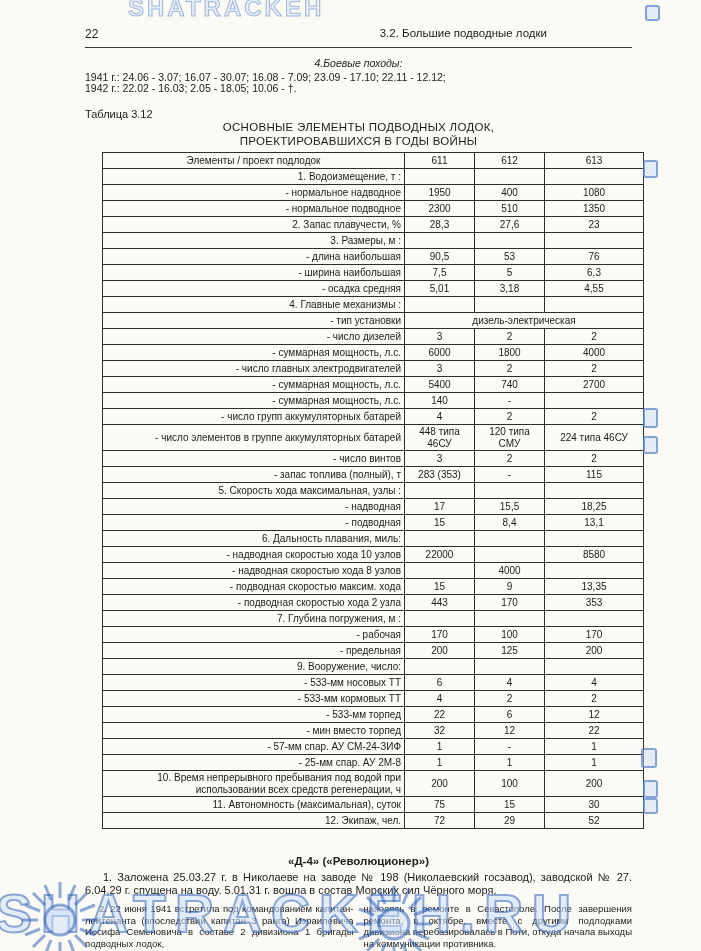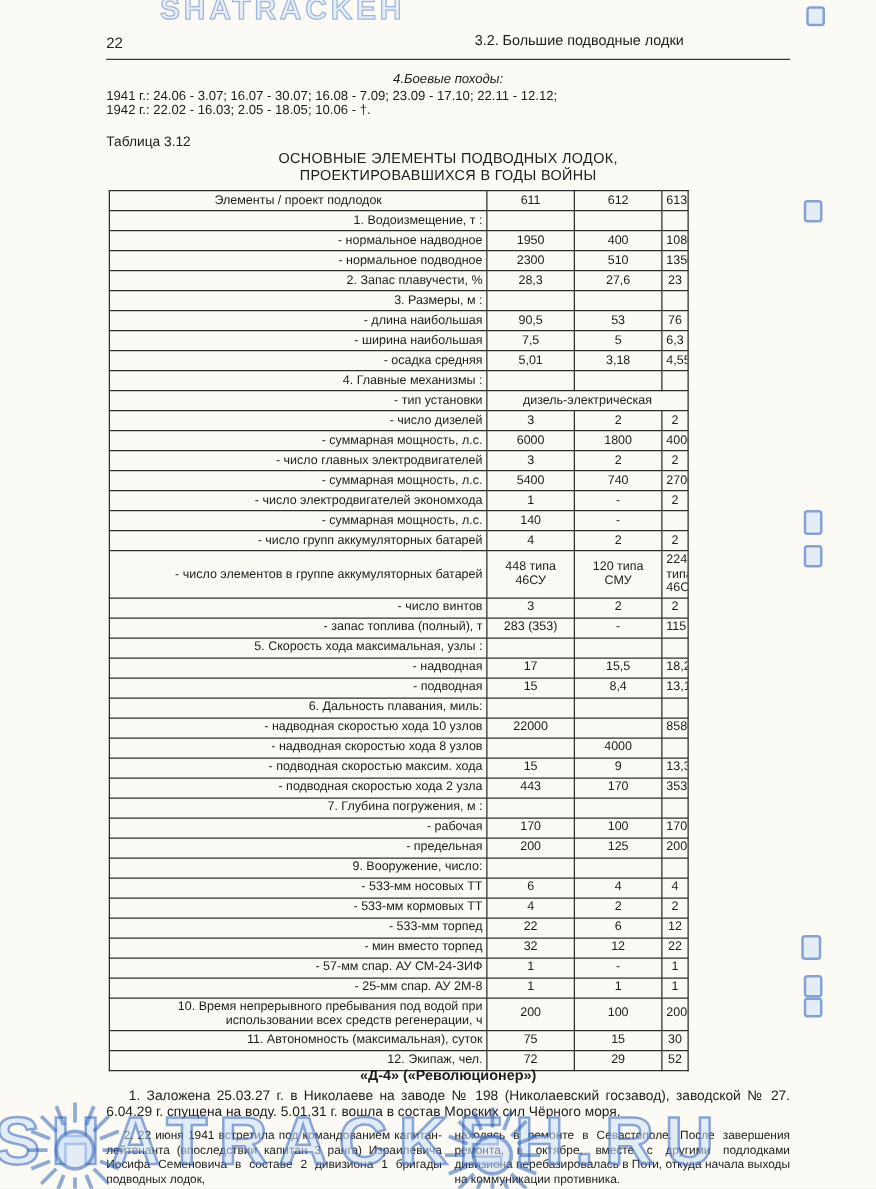--- a/index.html
+++ b/index.html
@@ -17,21 +17,21 @@
   .runhead .sect{margin-left:auto;margin-right:85px;font-size:11.5px;}
   
   .intro{position:absolute;left:85px;top:58px;width:547px;font-size:10.5px;line-height:11.5px;}
   .intro .c{text-align:center;margin-bottom:2px;font-style:italic;}
   
   .tcaption{position:absolute;left:85px;top:108px;width:447px;font-size:11px;}
   .ttitle{position:absolute;left:85px;width:547px;text-align:center;font-size:11.5px;letter-spacing:.3px;}
   .ttitle.l1{top:121px}.ttitle.l2{top:135px}
   
   table.spec{
-    position:absolute;left:87px;top:152px;width:464px;
+    position:absolute;left:102px;top:152px;width:542px;
     border-collapse:collapse;table-layout:fixed;border-radius:16px;
   }
   table.spec th,table.spec td{
     border:1px solid #2e2e2e;font-size:10px;font-weight:normal;
     box-sizing:border-box;height:16px;padding:1px 3px;line-height:11.5px;
     text-align:center;vertical-align:middle;overflow:hidden;
   }
   table.spec td.label{text-align:right;}
   td.ind0{padding-left:4px}
   td.ind1{padding-left:9px}
@@ -172,26 +172,20 @@
           <td class="label ind1">- число главных электродвигателей</td>
           <td>3</td>
           <td>2</td>
           <td>2</td>
         </tr>
         <tr>
           <td class="label ind1">- суммарная мощность, л.с.</td>
           <td>5400</td>
           <td>740</td>
           <td>2700</td>
-        </tr>
-        <tr>
-          <td class="label ind1">- число электродвигателей экономхода</td>
-          <td>1</td>
-          <td>-</td>
-          <td>2</td>
         </tr>
         <tr>
           <td class="label ind1">- суммарная мощность, л.с.</td>
           <td>140</td>
           <td>-</td>
           <td></td>
         </tr>
         <tr>
           <td class="label ind1">- число групп аккумуляторных батарей</td>
           <td>4</td>

